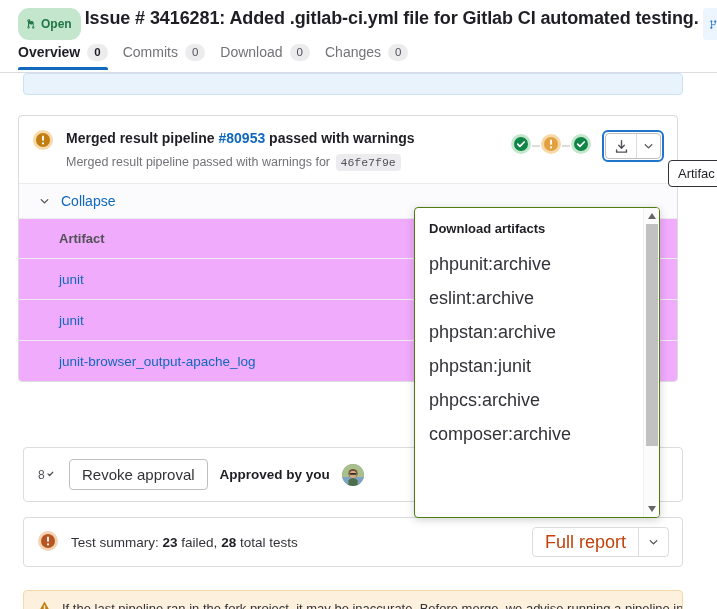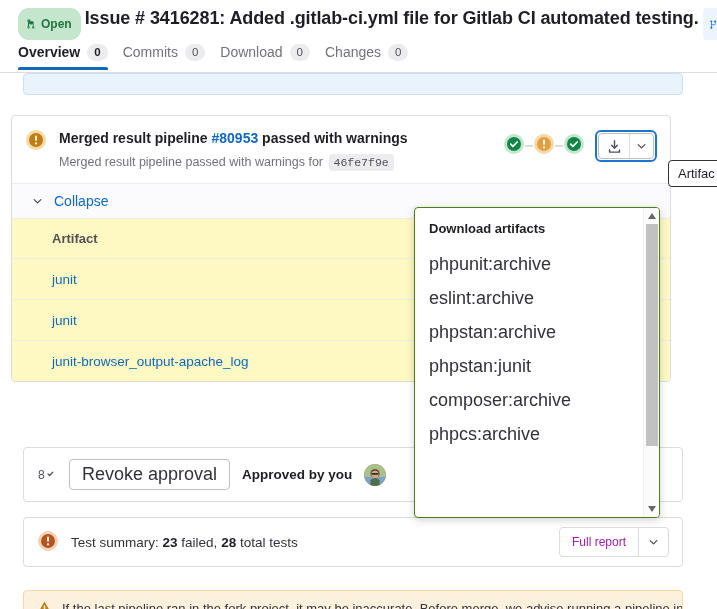--- a/index.html
+++ b/index.html
@@ -70,21 +70,21 @@
   
   .info-banner {
     position: absolute; left: 23px; top: 73px;
     width: 660px; height: 22px;
     background: #e9f3fc; border: 1px solid #cbe2f9;
     border-radius: 4px;
   }
 
   
   .widget {
-    position: absolute; left: 11px; top: 115px;
+    position: absolute; left: 18px; top: 115px;
     width: 660px;
     background: #fff;
     border: 1px solid #dcdcde;
     border-radius: 4px;
     overflow: hidden;
   }
   .pipeline-row {
     display: flex; align-items: flex-start;
     padding: 12px 13px 11px 13px;
     position: relative; min-height: 63px;
@@ -130,21 +130,21 @@
   
   .collapse-row {
     display: flex; align-items: center; gap: 10px;
     padding: 9px 13px 9px 18px;
     border-top: 1px solid #ececef;
     background: #fbfafd;
   }
   .collapse-caret { width: 14px; display:flex; align-items:center; justify-content:center; cursor: pointer; }
   .collapse-link { font-size: 14px; color: #1068bf; cursor: pointer; }
 
-  .artifact-table { background: #fef9c3; border-top: 1px solid #ececef; }
+  .artifact-table { background: #f0abfc; border-top: 1px solid #ececef; }
   .at-head, .at-row {
     display: flex; align-items: center;
     padding: 0 13px 0 40px; height: 41px;
   }
   .at-head { height: 39px; }
   .at-head .th {
     font-size: 13px; font-weight: 700; color: #535158;
   }
   .at-row { border-top: 1px solid #ececef; }
   .at-row .td {
@@ -155,21 +155,21 @@
   .approval-card {
     position: absolute; left: 23px; top: 447px;
     width: 660px; height: 55px;
     background: #fff; border: 1px solid #dcdcde; border-radius: 4px;
     display: flex; align-items: center; padding: 0 14px; gap: 12px;
   }
   .approval-icon { display: flex; align-items: center; gap: 1px; color: #535158; }
   .btn-outline {
     border: 1px solid #bfbfc3; background: #fff;
     border-radius: 4px; padding: 6px 12px;
-    font-size: 18px; color: #333238; cursor: pointer;
+    font-size: 15px; color: #333238; cursor: pointer;
     line-height: 17px; font-family: "Liberation Sans", sans-serif;
   }
   .approved-text { font-size: 13.5px; font-weight: 700; color: #1f1e24; }
   .avatar {
     width: 22px; height: 22px; border-radius: 50%;
     overflow: hidden; flex: 0 0 auto;
     background: #8fa87c;
     position: relative;
   }
 
@@ -182,21 +182,21 @@
   }
   .test-text { flex: 1 1 auto; font-size: 13.5px; color: #333238; }
   .test-text b { font-weight: 700; color: #1f1e24; }
   .report-group {
     display: flex; align-items: stretch;
     border: 1px solid #dcdcde; border-radius: 4px;
     background: #fff; height: 30px; overflow: hidden;
   }
   .report-link {
     display: flex; align-items: center; padding: 0 12px;
-    font-size: 12px; color: #a21caf; cursor: pointer;
+    font-size: 18px; color: #c2410c; cursor: pointer;
   }
   .report-caret {
     display: flex; align-items: center; justify-content: center;
     width: 30px; border-left: 1px solid #dcdcde; cursor: pointer;
   }
 
   
   .warn-banner {
     position: absolute; left: 23px; top: 590px;
     width: 660px; height: 30px;
@@ -460,22 +460,22 @@
     <span class="warn-text">If the last pipeline ran in the fork project, it may be inaccurate. Before merge, we advise running a pipeline in this project.</span>
   </div>
 
   <div class="dropdown">
     <div class="dd-list">
       <div class="dd-header">Download artifacts</div>
       <div class="dd-item">phpunit:archive</div>
       <div class="dd-item">eslint:archive</div>
       <div class="dd-item">phpstan:archive</div>
       <div class="dd-item">phpstan:junit</div>
+      <div class="dd-item">phpcs:archive</div>
       <div class="dd-item">composer:archive</div>
-      <div class="dd-item">phpcs:archive</div>
     </div>
     <div class="dd-scrollbar">
       <span class="sb-arrow">
         <svg width="8" height="6" viewBox="0 0 8 6" fill="#666">
             <path d="M4 0 8 6H0z"></path>
           </svg>
       </span>
       <span class="sb-track">
         <span class="sb-thumb"></span>
       </span>

